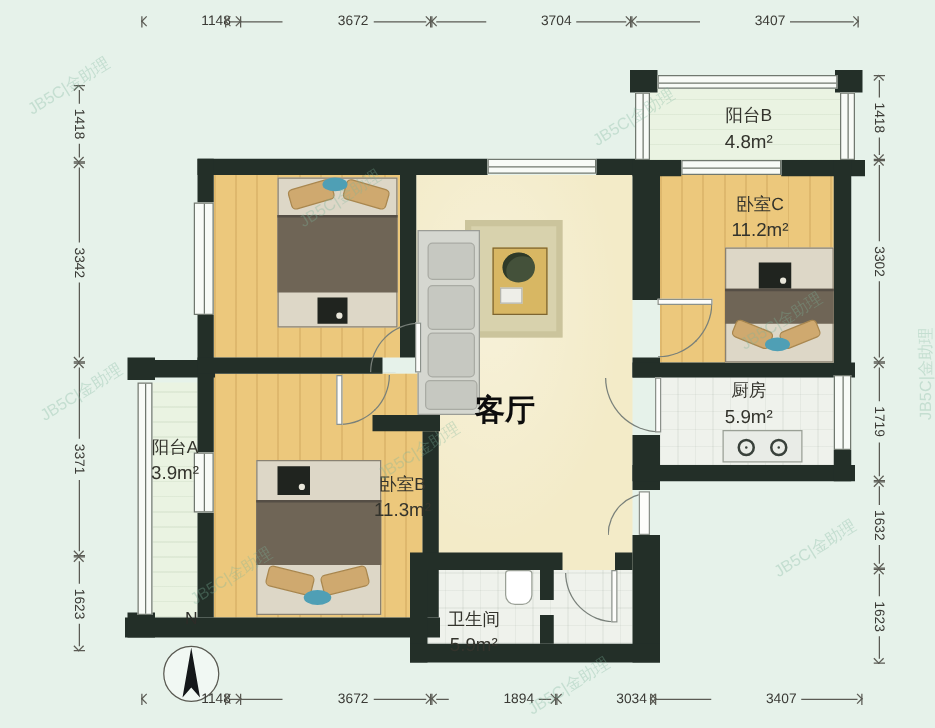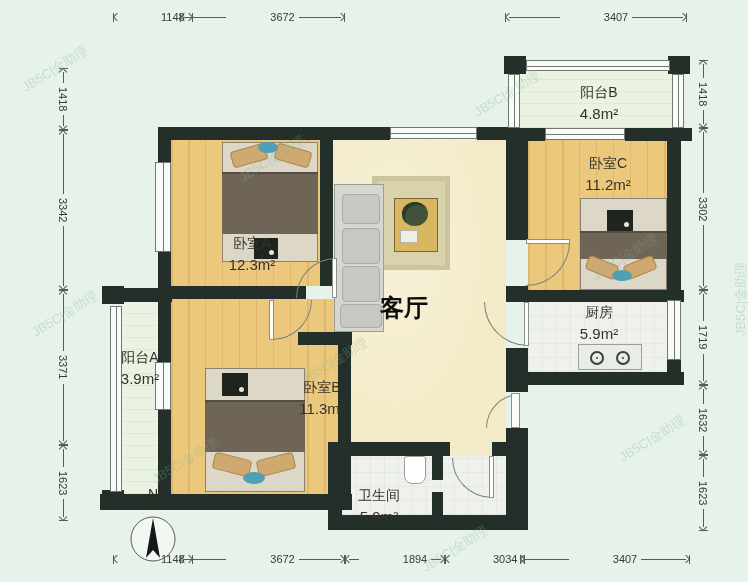--- a/index.html
+++ b/index.html
@@ -156,26 +156,22 @@
   <i class="leaf" style="left:269px;top:300px;width:5px;height:40px"></i>
   <i class="arc br" style="left:526px;top:242px;width:44px;height:44px"></i>
   <i class="leaf" style="left:526px;top:239px;width:44px;height:5px"></i>
   <i class="arc bl" style="left:484px;top:302px;width:44px;height:44px"></i>
   <i class="leaf" style="left:524px;top:302px;width:5px;height:44px"></i>
   <i class="arc tl" style="left:486px;top:394px;width:34px;height:34px"></i>
   <i class="leaf" style="left:511px;top:393px;width:9px;height:35px"></i>
   <i class="arc bl" style="left:452px;top:458px;width:40px;height:40px"></i>
   <i class="leaf" style="left:489px;top:456px;width:5px;height:42px"></i>
 
-  <div class="rlabel" style="left:404px;top:308px">
+  <div class="rlabel" style="left:404px;top:328px">
     <div class="lrname">客厅</div>
-  </div>
-  <div class="rlabel" style="left:252px;top:254px">
-    <div class="rname">卧室A</div>
-    <div class="rarea">12.3m²</div>
   </div>
   <div class="rlabel" style="left:322px;top:398px">
     <div class="rname">卧室B</div>
     <div class="rarea">11.3m²</div>
   </div>
   <div class="rlabel" style="left:608px;top:174px">
     <div class="rname">卧室C</div>
     <div class="rarea">11.2m²</div>
   </div>
   <div class="rlabel" style="left:140px;top:368px">
@@ -208,20 +204,29 @@
       <span class="labh">1148</span>
       <span class="lnh"></span>
       <span class="chev cr"></span>
       <span class="tkh"></span>
     </div>
     <div class="dimh" style="left: 180px; top: 10px; width: 165px;">
       <span class="tkh"></span>
       <span class="chev cl"></span>
       <span class="lnh"></span>
       <span class="labh">3672</span>
+      <span class="lnh"></span>
+      <span class="chev cr"></span>
+      <span class="tkh"></span>
+    </div>
+    <div class="dimh" style="left: 345px; top: 10px; width: 160px;">
+      <span class="tkh"></span>
+      <span class="chev cl"></span>
+      <span class="lnh"></span>
+      <span class="labh">3704</span>
       <span class="lnh"></span>
       <span class="chev cr"></span>
       <span class="tkh"></span>
     </div>
     <div class="dimh" style="left: 505px; top: 10px; width: 182px;">
       <span class="tkh"></span>
       <span class="chev cl"></span>
       <span class="lnh"></span>
       <span class="labh">3407</span>
       <span class="lnh"></span>

